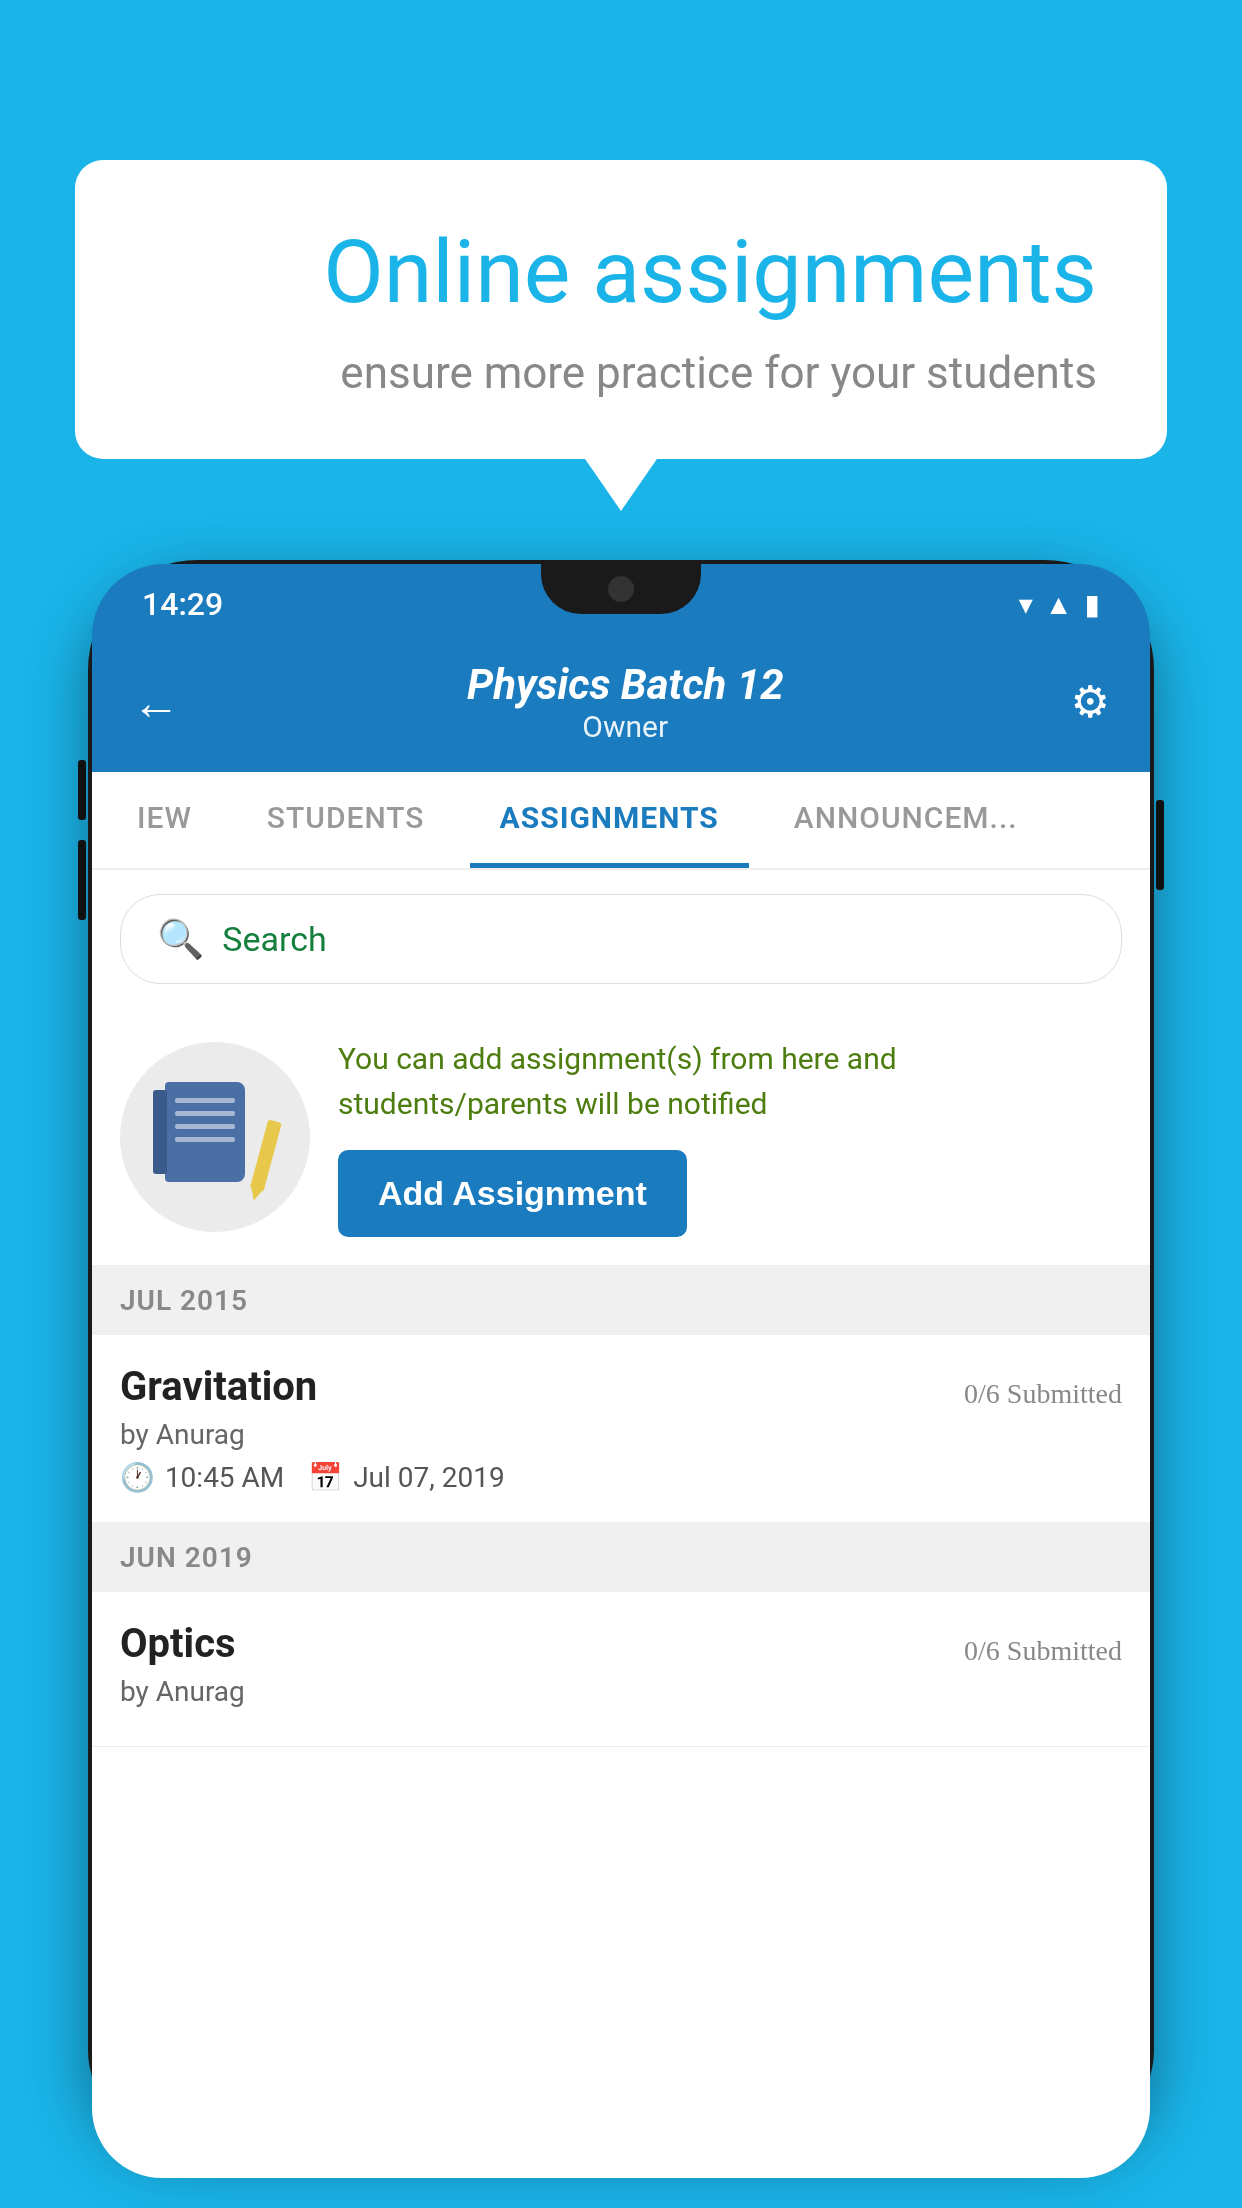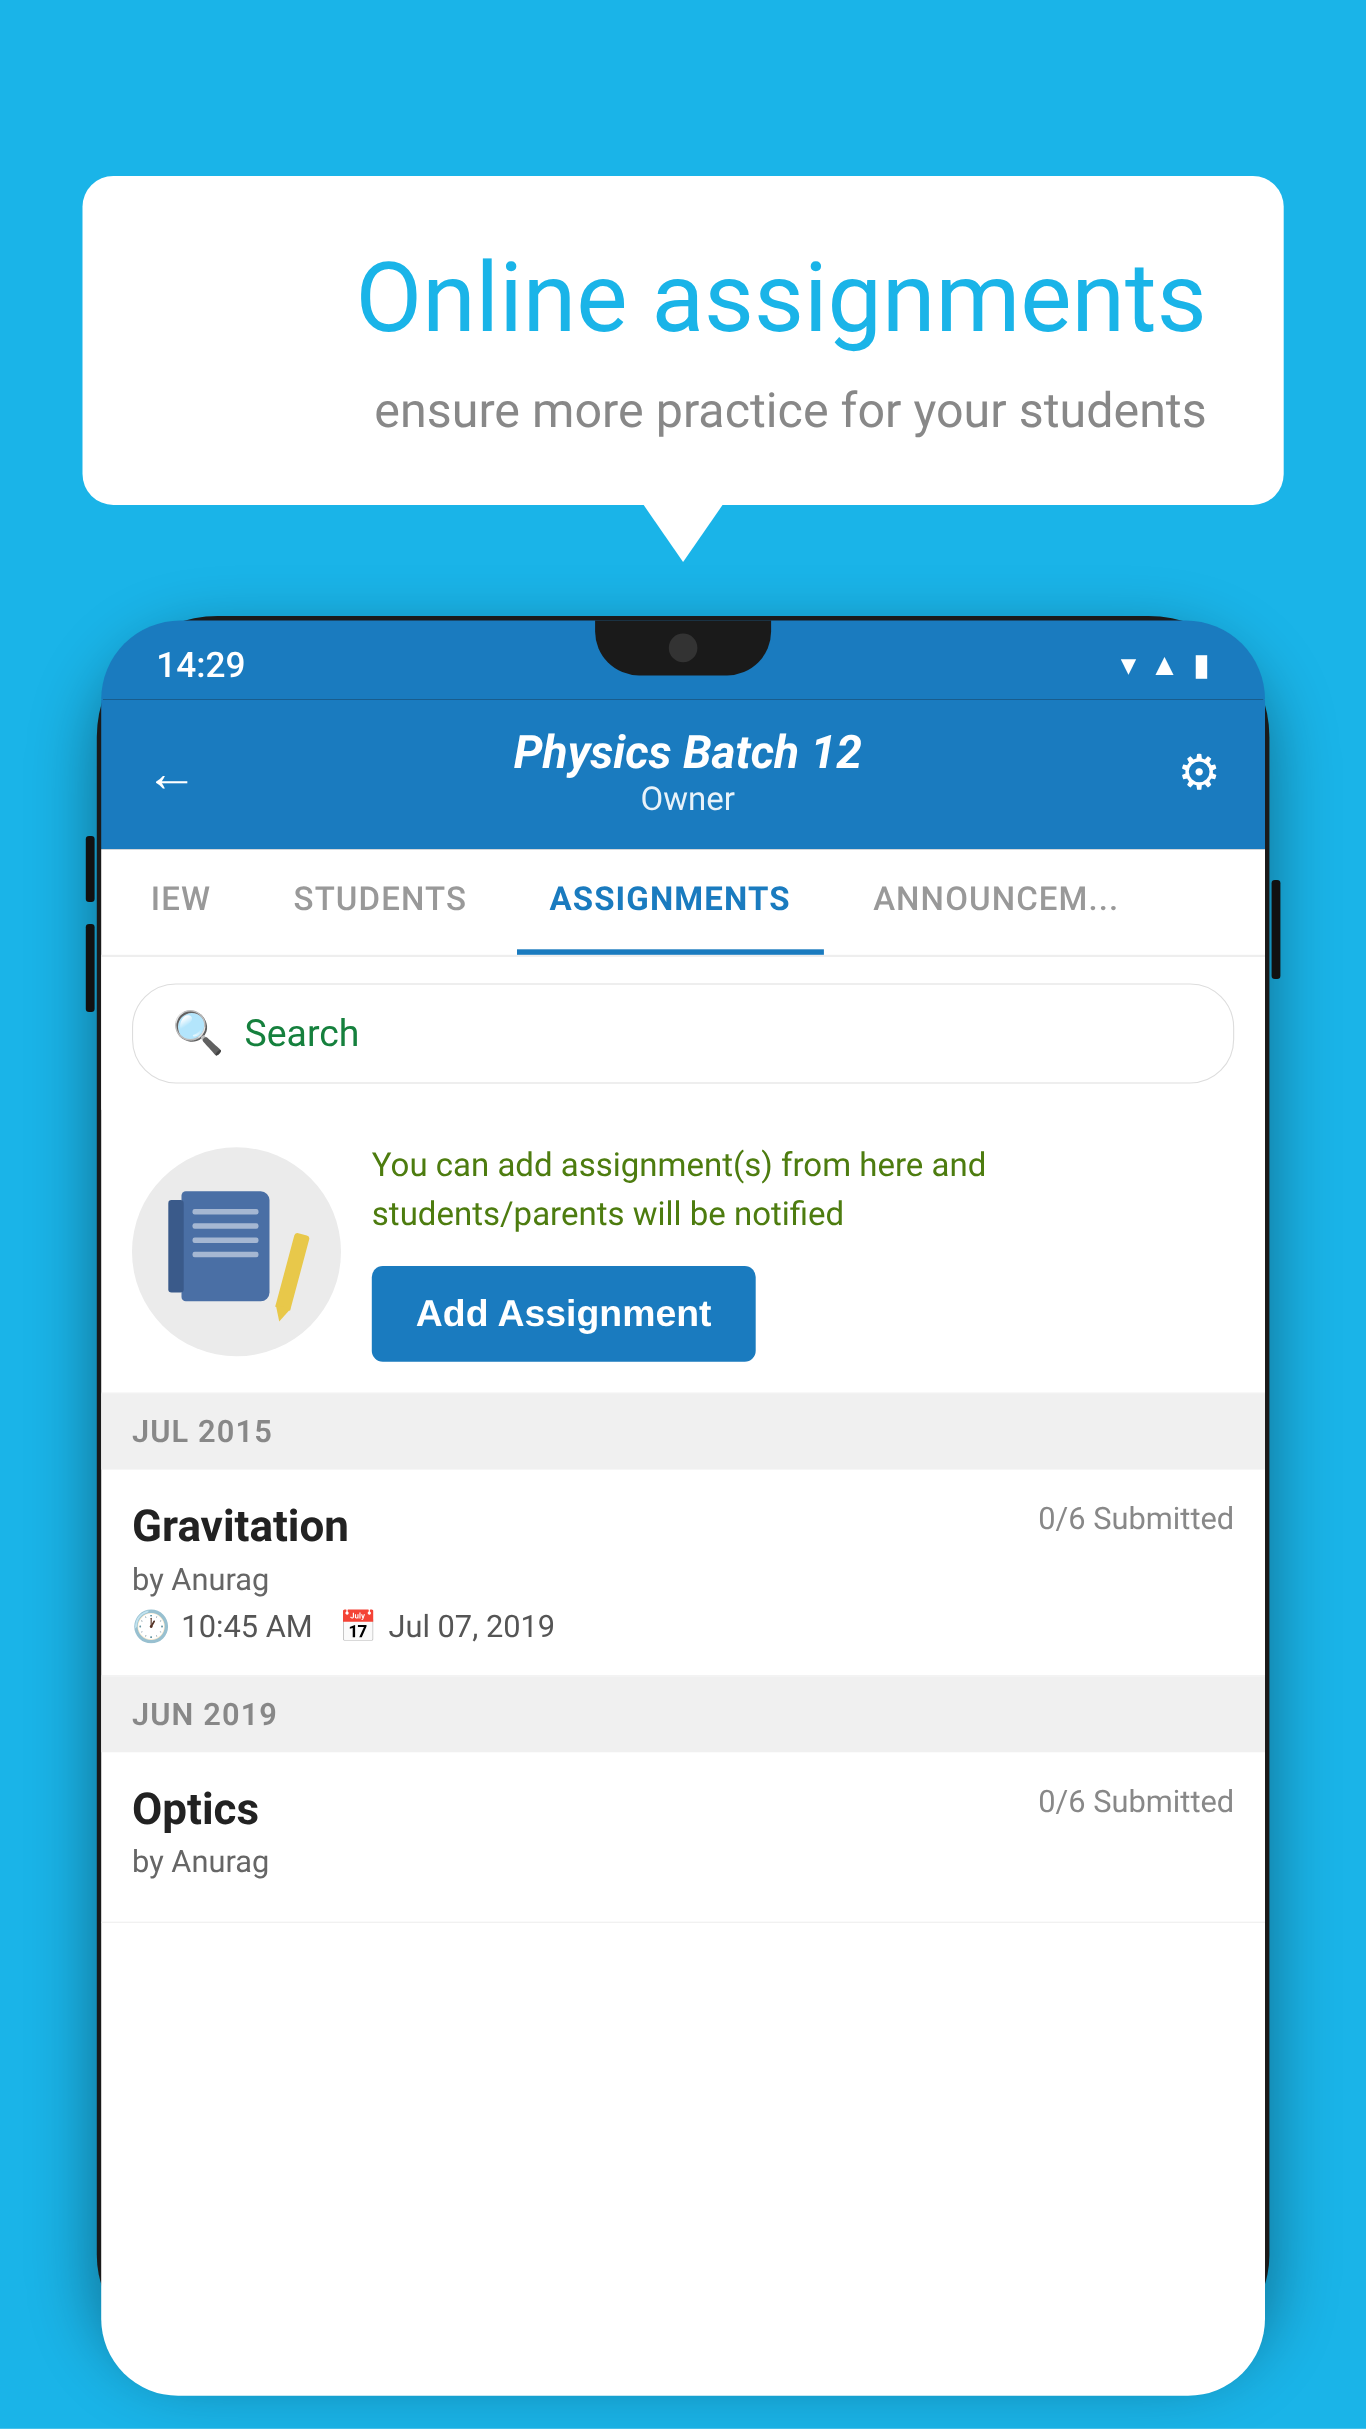--- a/index.html
+++ b/index.html
@@ -301,31 +301,32 @@
     }
 
     
     .assignment-item {
       padding: 28px 28px;
       border-bottom: 1px solid #eee;
     }
     .assignment-row1 {
       display: flex;
       justify-content: space-between;
-      align-items: flex-start;
+      align-items: flex-end;
       margin-bottom: 8px;
     }
     .assignment-name {
       font-size: 40px;
       font-weight: 700;
       color: #222;
     }
     .assignment-submitted {
       font-size: 28px;
       color: #888;
+      font-family: Liberation Serif, serif;
     }
     .assignment-by {
       font-size: 28px;
       color: #666;
       margin-bottom: 10px;
     }
     .assignment-meta {
       display: flex;
       align-items: center;
       gap: 24px;

